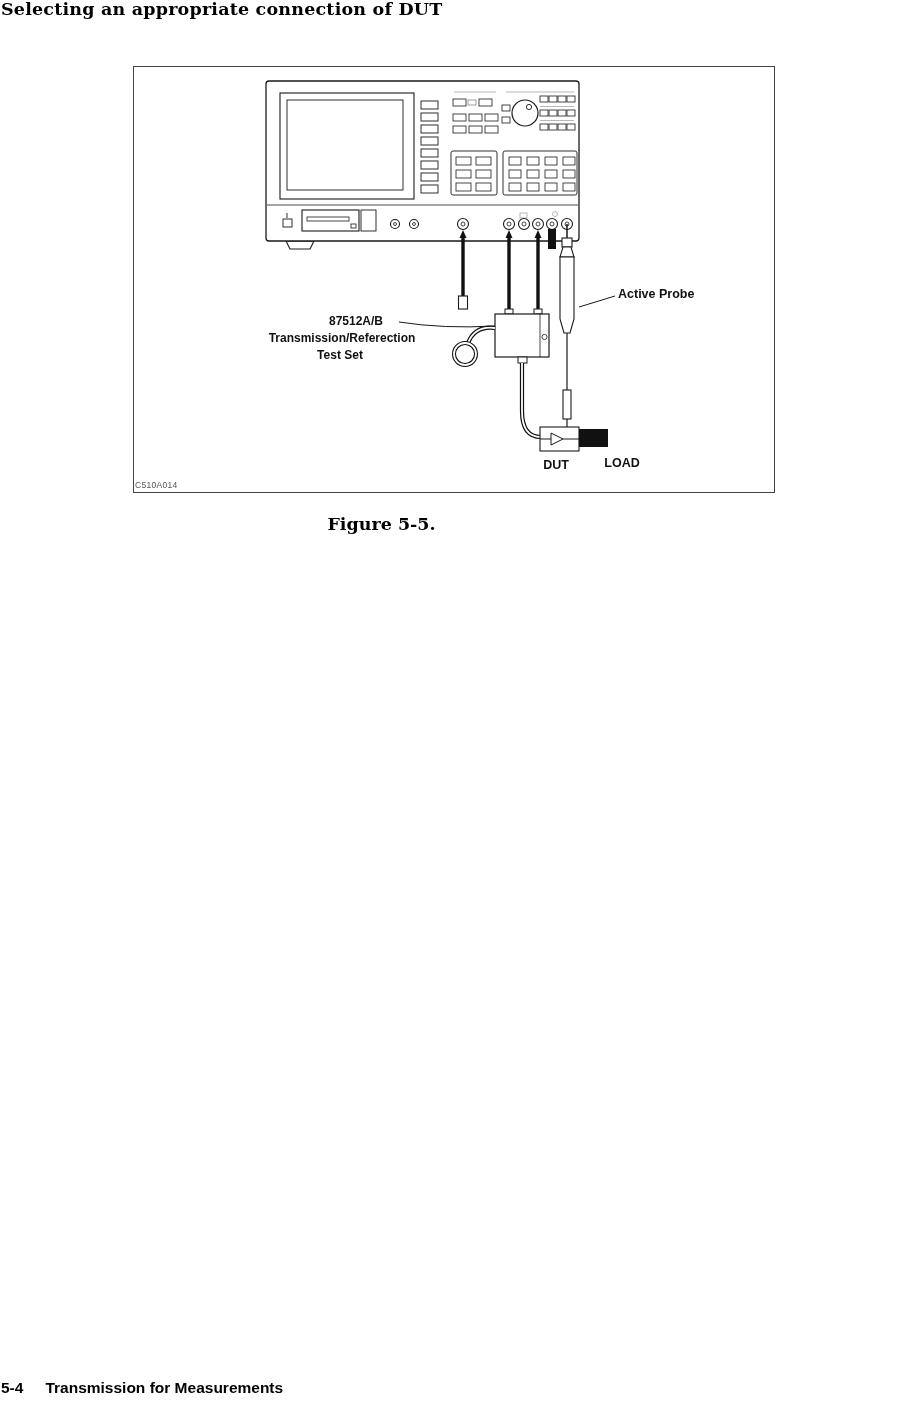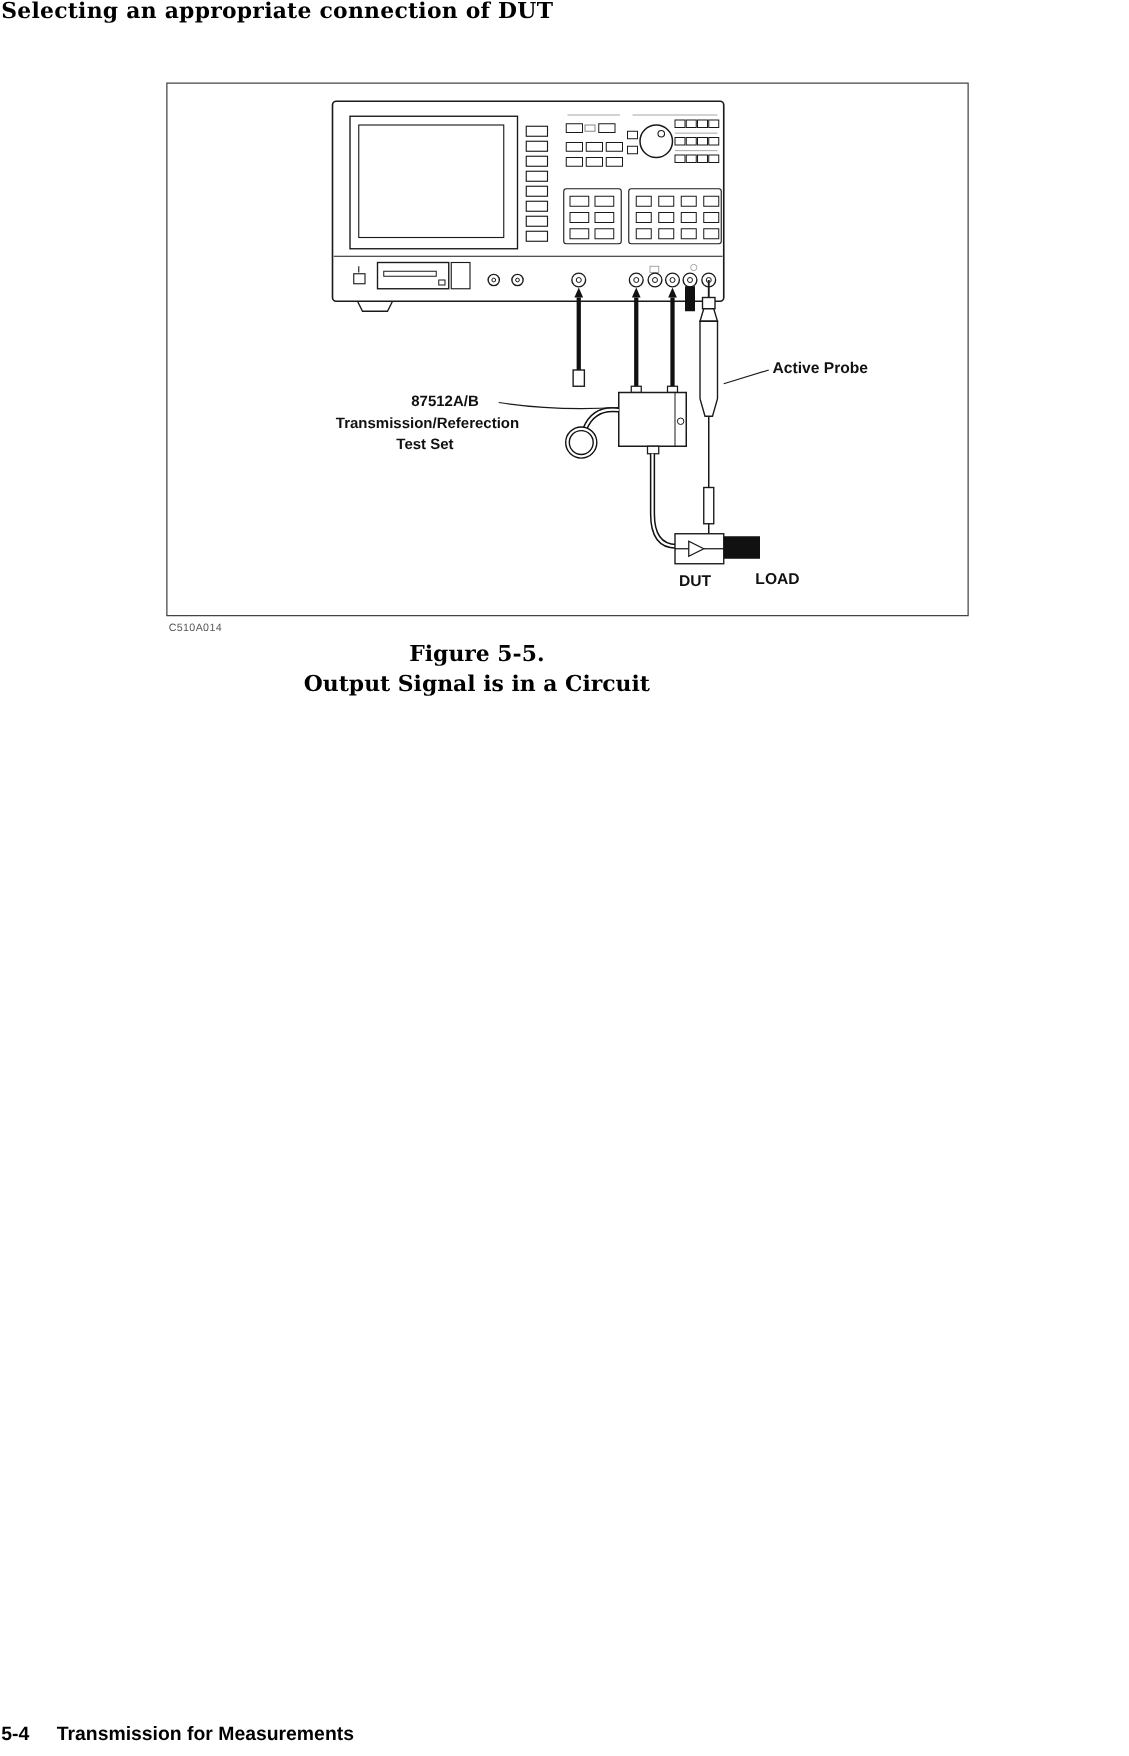--- a/index.html
+++ b/index.html
@@ -22,21 +22,21 @@
     position:absolute;left:133px;top:66px;
     width:642px;height:427px;
   }
   .figure-box{
     position:absolute;left:0;top:0;
     width:640px;height:425px;
     border:1px solid #444;
     background:#fff;
   }
   .figure-code{
-    position:absolute;left:2px;top:431px;
+    position:absolute;left:2px;top:414px;
     font-size:8.5px;color:#555;letter-spacing:0.3px;
   }
   .caption{
     position:absolute;top:512px;left:0;width:763px;
     text-align:center;
     font-family:"DejaVu Serif",serif;
     font-weight:700;font-size:17.5px;line-height:24px;
   }
   .footer{
     position:absolute;left:1px;bottom:8px;
@@ -242,19 +242,18 @@
       <text x="422" y="402" font-size="12.5" text-anchor="middle">DUT</text>
       <text x="488" y="400" font-size="12.5" text-anchor="middle">LOAD</text>
     </svg>
   </div>
 
   <div class="figure-code">C510A014</div>
 </div>
 
 <div class="caption">
   <div>Figure 5-5.</div>
-  <div>Output Signal is in a Circuit</div>
 </div>
 
 <div class="footer">
   <span>5-4</span>
   <span>Transmission for Measurements</span>
 </div>
 
 </body></html>

